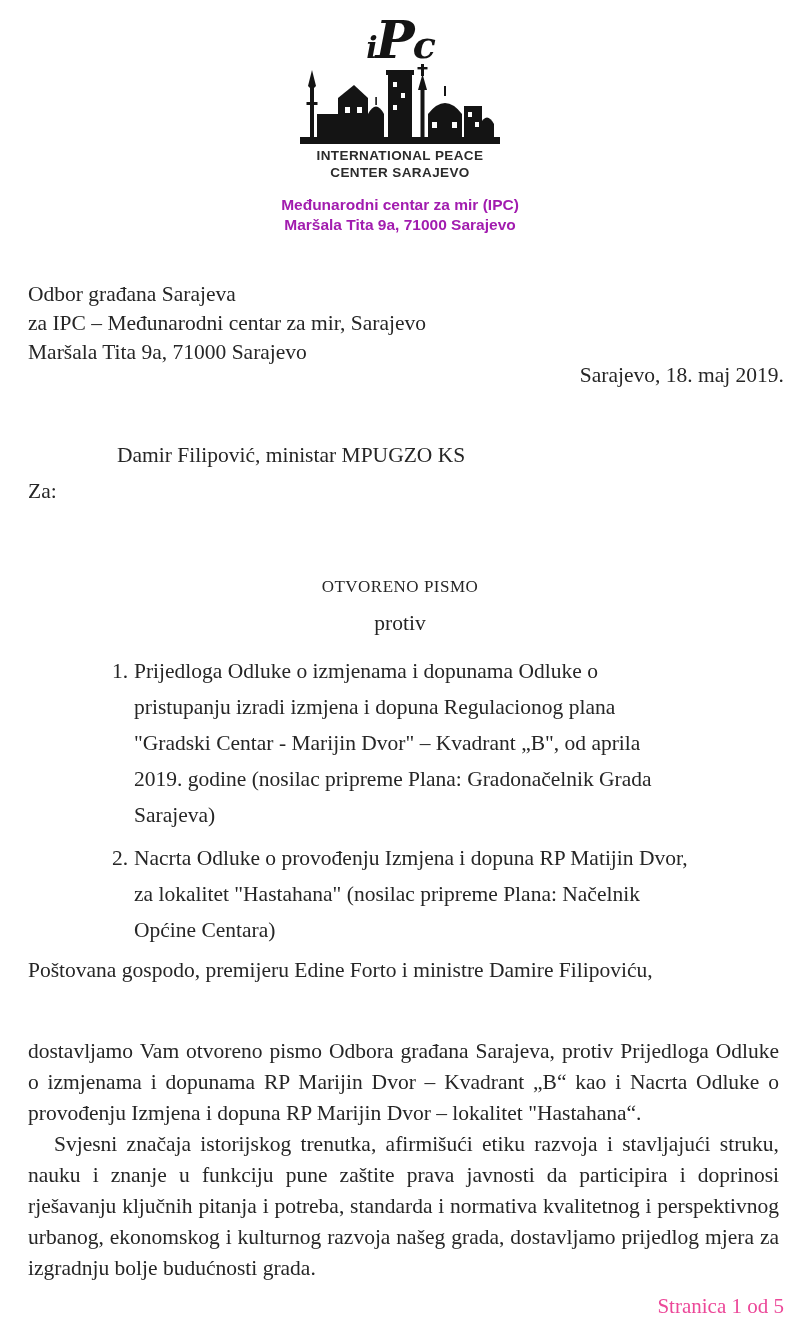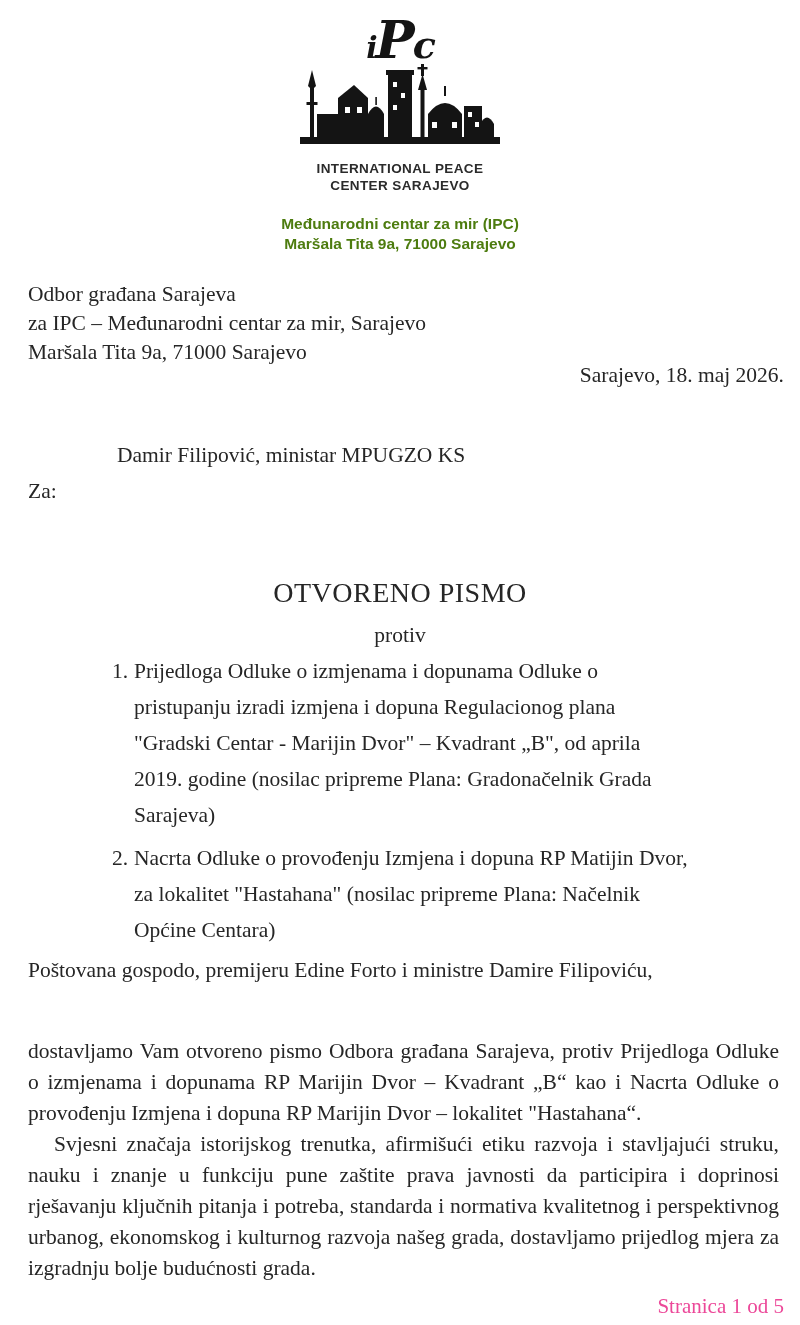--- a/index.html
+++ b/index.html
@@ -28,35 +28,35 @@
     letter-spacing: -2px;
     line-height: 1;
     position: relative;
     z-index: 2;
   }
   .monogram .m-i { font-size: 30px; }
   .monogram .m-p { font-size: 52px; }
   .monogram .m-c { font-size: 38px; }
   .skyline-svg { display: block; margin: -14px auto 0; position: relative; z-index: 1; }
   .logo-title {
-    margin-top: 16px;
+    margin-top: 3px;
     font-family: "Liberation Sans", sans-serif;
     font-weight: bold;
     font-size: 13.5px;
     line-height: 17px;
     letter-spacing: .4px;
     color: #2b2b2b;
   }
   .logo-subtitle {
-    margin-top: 20px;
+    margin-top: 14px;
     font-family: "Liberation Sans", sans-serif;
     font-weight: bold;
     font-size: 15.5px;
     line-height: 19.5px;
-    color: #4d7c0f;
+    color: #a21caf;
   }
 
   
   .sender {
     position: absolute;
     top: 280px; left: 28px;
     font-size: 21.5px;
     line-height: 29px;
   }
   .dateline {
@@ -70,21 +70,21 @@
     display: flex;
     font-size: 21.5px;
     line-height: 29px;
   }
   .recipients .label { width: 89px; margin-top: 36px; }
   .heading {
     position: absolute;
     top: 577px; left: 0; right: 0;
     text-align: center;
   }
-  .heading .title { font-size: 28px; letter-spacing: .5px; }
+  .heading .title { font-size: 17px; letter-spacing: .5px; }
   .heading .subtitle { margin-top: 14px; font-size: 21.5px; }
 
   .subject-list {
     position: absolute;
     top: 653px; left: 112px;
     width: 580px;
     font-size: 21.5px;
     line-height: 36px;
   }
   .subject-item { display: flex; }
@@ -175,21 +175,21 @@
       <div>Maršala Tita 9a, 71000 Sarajevo</div>
     </div>
   </div>
 
   <div class="sender">
     <div>Odbor građana Sarajeva</div>
     <div>za IPC – Međunarodni centar za mir, Sarajevo</div>
     <div>Maršala Tita 9a, 71000 Sarajevo</div>
   </div>
 
-  <div class="dateline">Sarajevo, 18. maj 2026.</div>
+  <div class="dateline">Sarajevo, 18. maj 2019.</div>
 
   <div class="recipients">
     <div class="label">Za:</div>
     <div class="names">
       <div>Damir Filipović, ministar MPUGZO KS</div>
     </div>
   </div>
 
   <div class="heading">
     <div class="title">OTVORENO PISMO</div>

